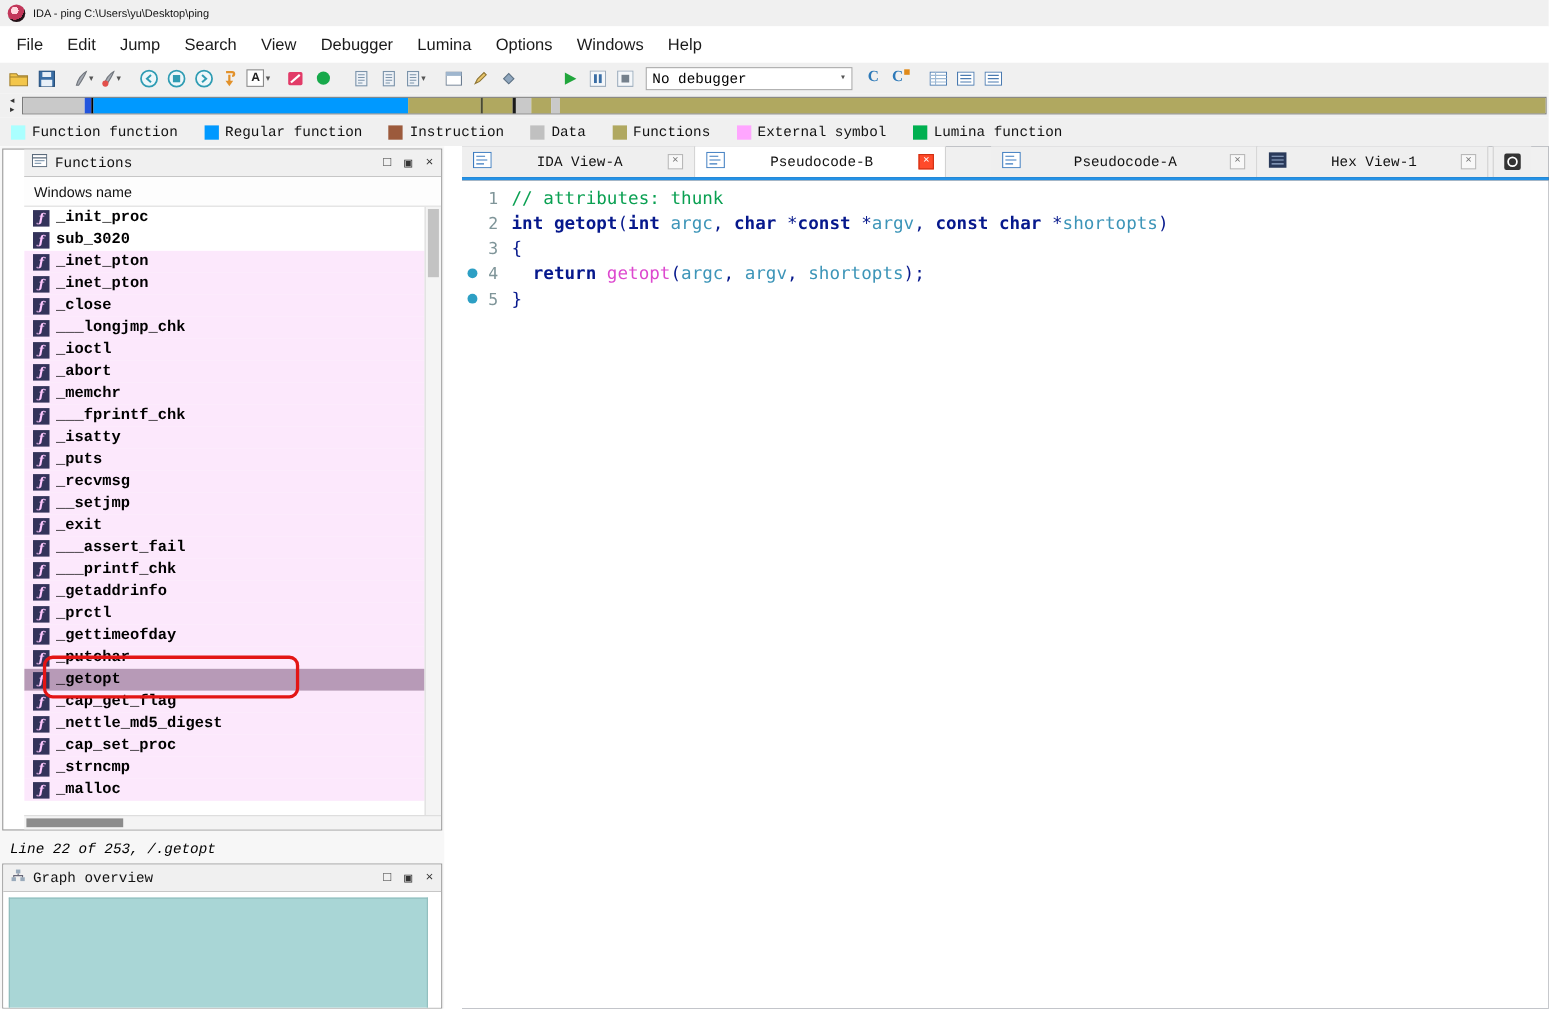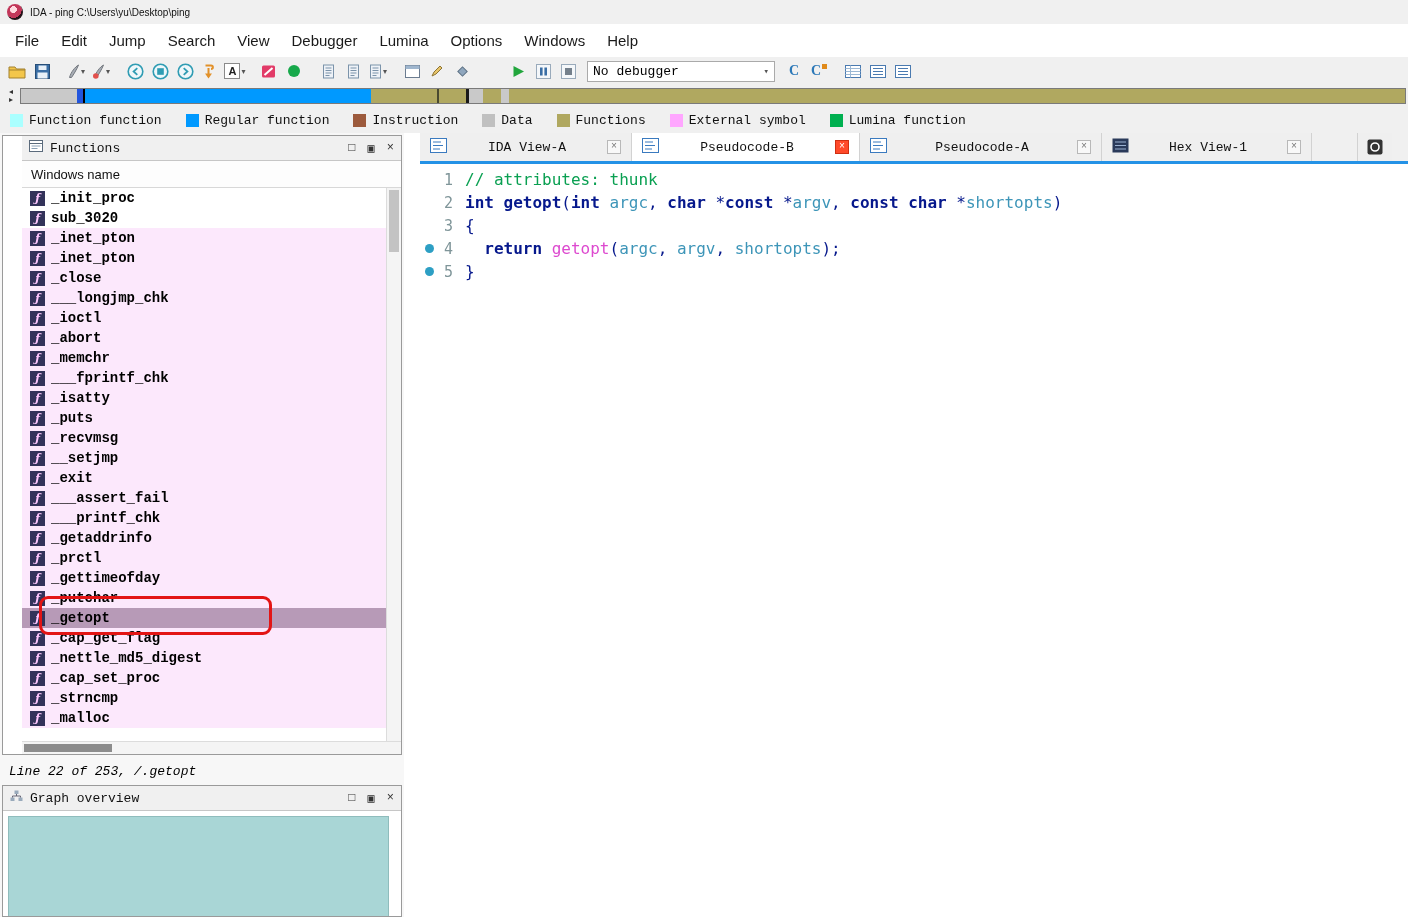--- a/index.html
+++ b/index.html
@@ -534,21 +534,21 @@
             <span class="tab-close">×</span>
           </div>
           <div class="tab active" style="width: 228px; font-family: Liberation Mono, monospace;">
             <span><svg width="17" height="15">
                 <rect x="0.5" y="0.5" width="16" height="14" fill="#fff" stroke="#3a7abf"></rect>
                 <path d="M3 4 h8 M3 7.5 h10 M3 11 h7" stroke="#3a7abf"></path>
               </svg></span>
             <span class="tab-label">Pseudocode-B</span>
             <span class="tab-close">×</span>
           </div>
-          <div class="tab" style="width: 242px;">
+          <div class="tab" style="width: 242px; margin-left: 41px;">
             <span><svg width="17" height="15">
                 <rect x="0.5" y="0.5" width="16" height="14" fill="#fff" stroke="#3a7abf"></rect>
                 <path d="M3 4 h8 M3 7.5 h10 M3 11 h7" stroke="#3a7abf"></path>
               </svg></span>
             <span class="tab-label">Pseudocode-A</span>
             <span class="tab-close">×</span>
           </div>
           <div class="tab" style="width: 210px; font-family: Liberation Mono, monospace;">
             <span><svg width="17" height="15">
                 <rect x="0.5" y="0.5" width="16" height="14" fill="#2a3a5a"></rect>

